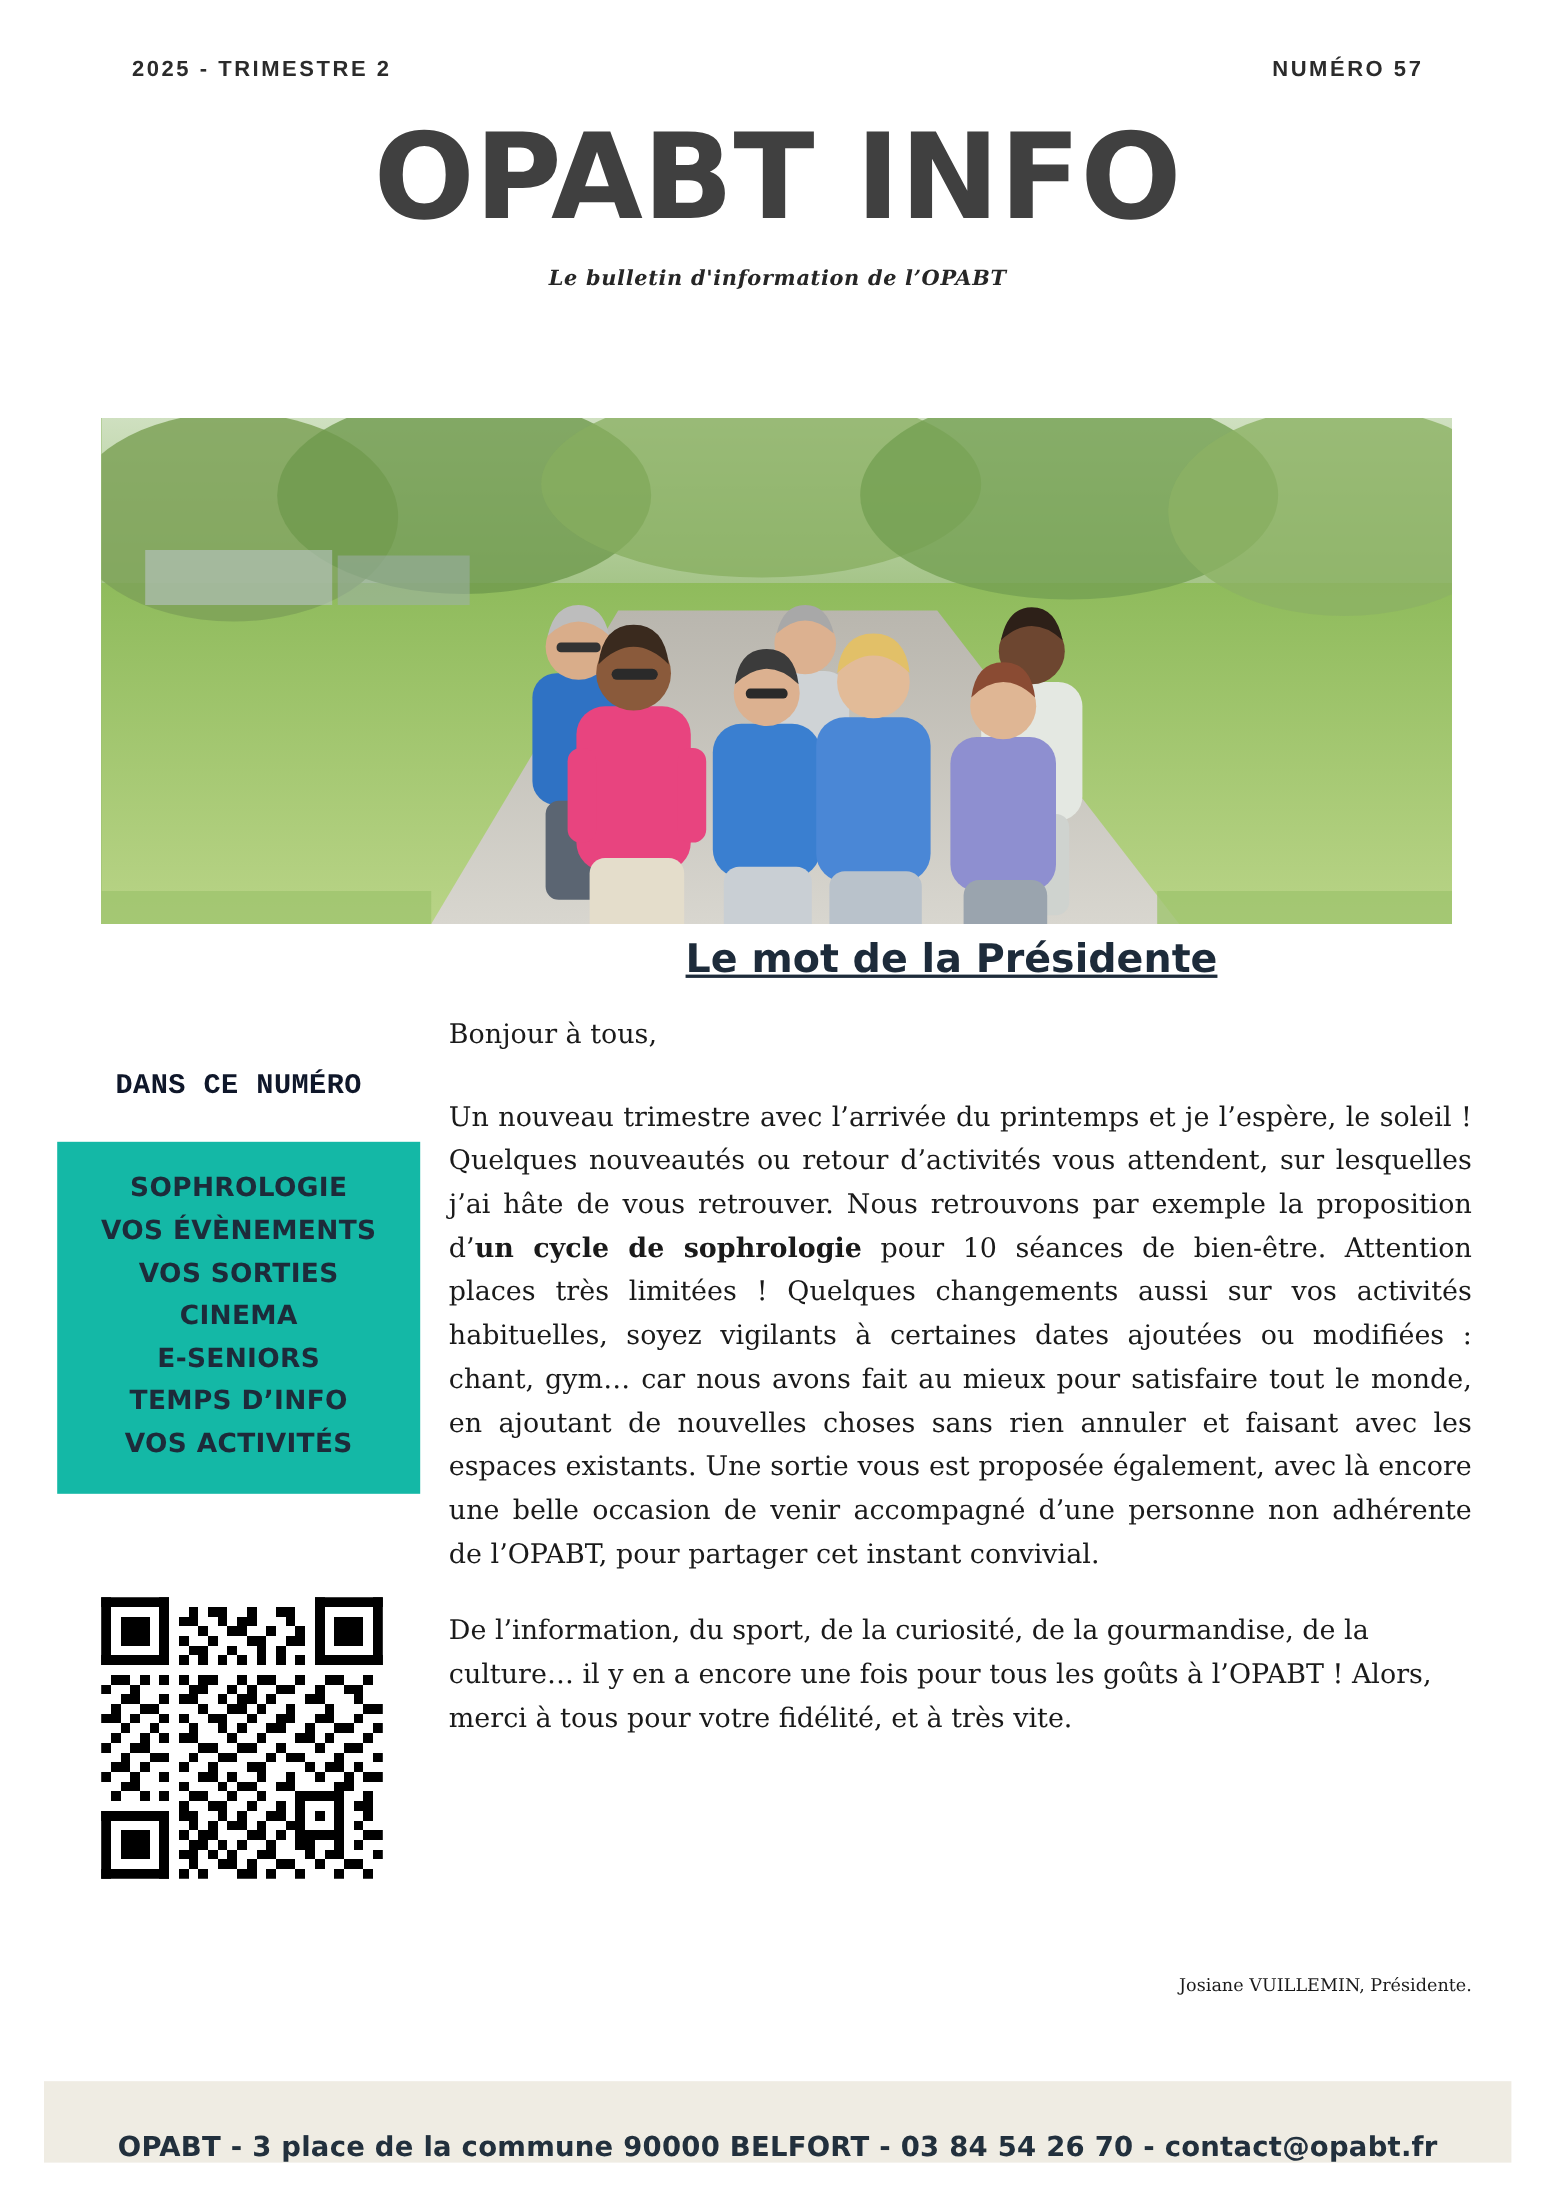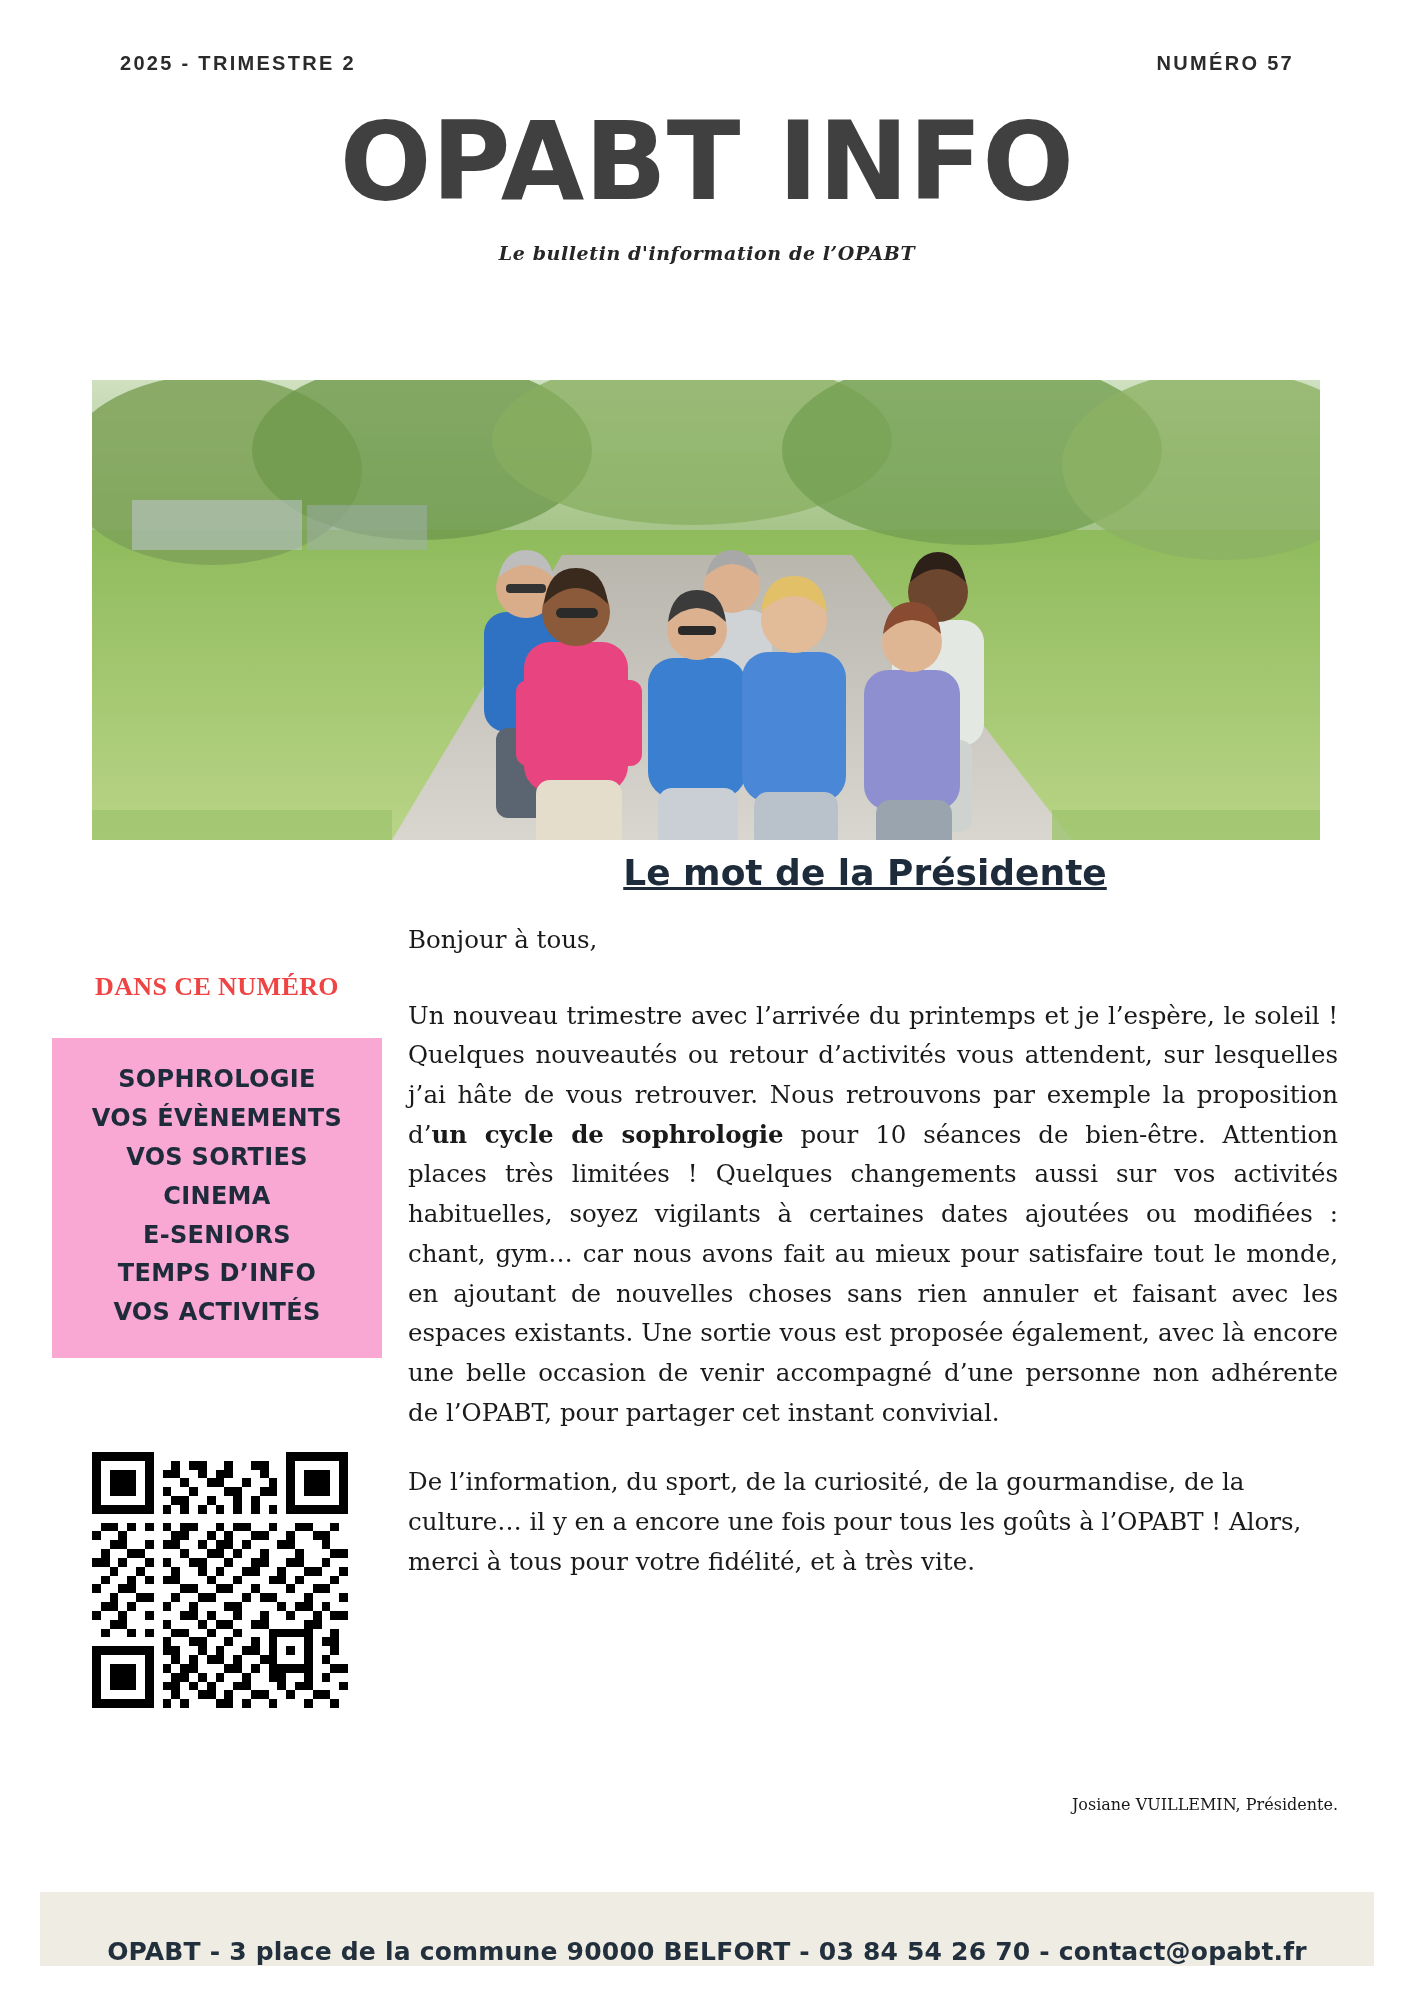--- a/index.html
+++ b/index.html
@@ -91,32 +91,32 @@
     text-decoration: underline;
   }
 
   
   .dans-ce-numero {
     position: absolute;
     top: 972px;
     left: 52px;
     width: 330px;
     text-align: center;
-    font-family: Liberation Serif, serif;
+    font-family: Liberation Mono, monospace;
     font-size: 26px;
     font-weight: bold;
-    color: #ef4444;
+    color: #0f172a;
     letter-spacing: 0.4px;
   }
   .toc-box {
     position: absolute;
     top: 1038px;
     left: 52px;
     width: 330px;
-    background: #f9a8d4;
+    background: #14b8a6;
     padding: 22px 0 26px 0;
     box-sizing: border-box;
   }
   .toc-item {
     text-align: center;
     font-family: "DejaVu Sans", sans-serif;
     font-size: 24px;
     font-weight: bold;
     color: #1d2b3a;
     line-height: 1.62;

